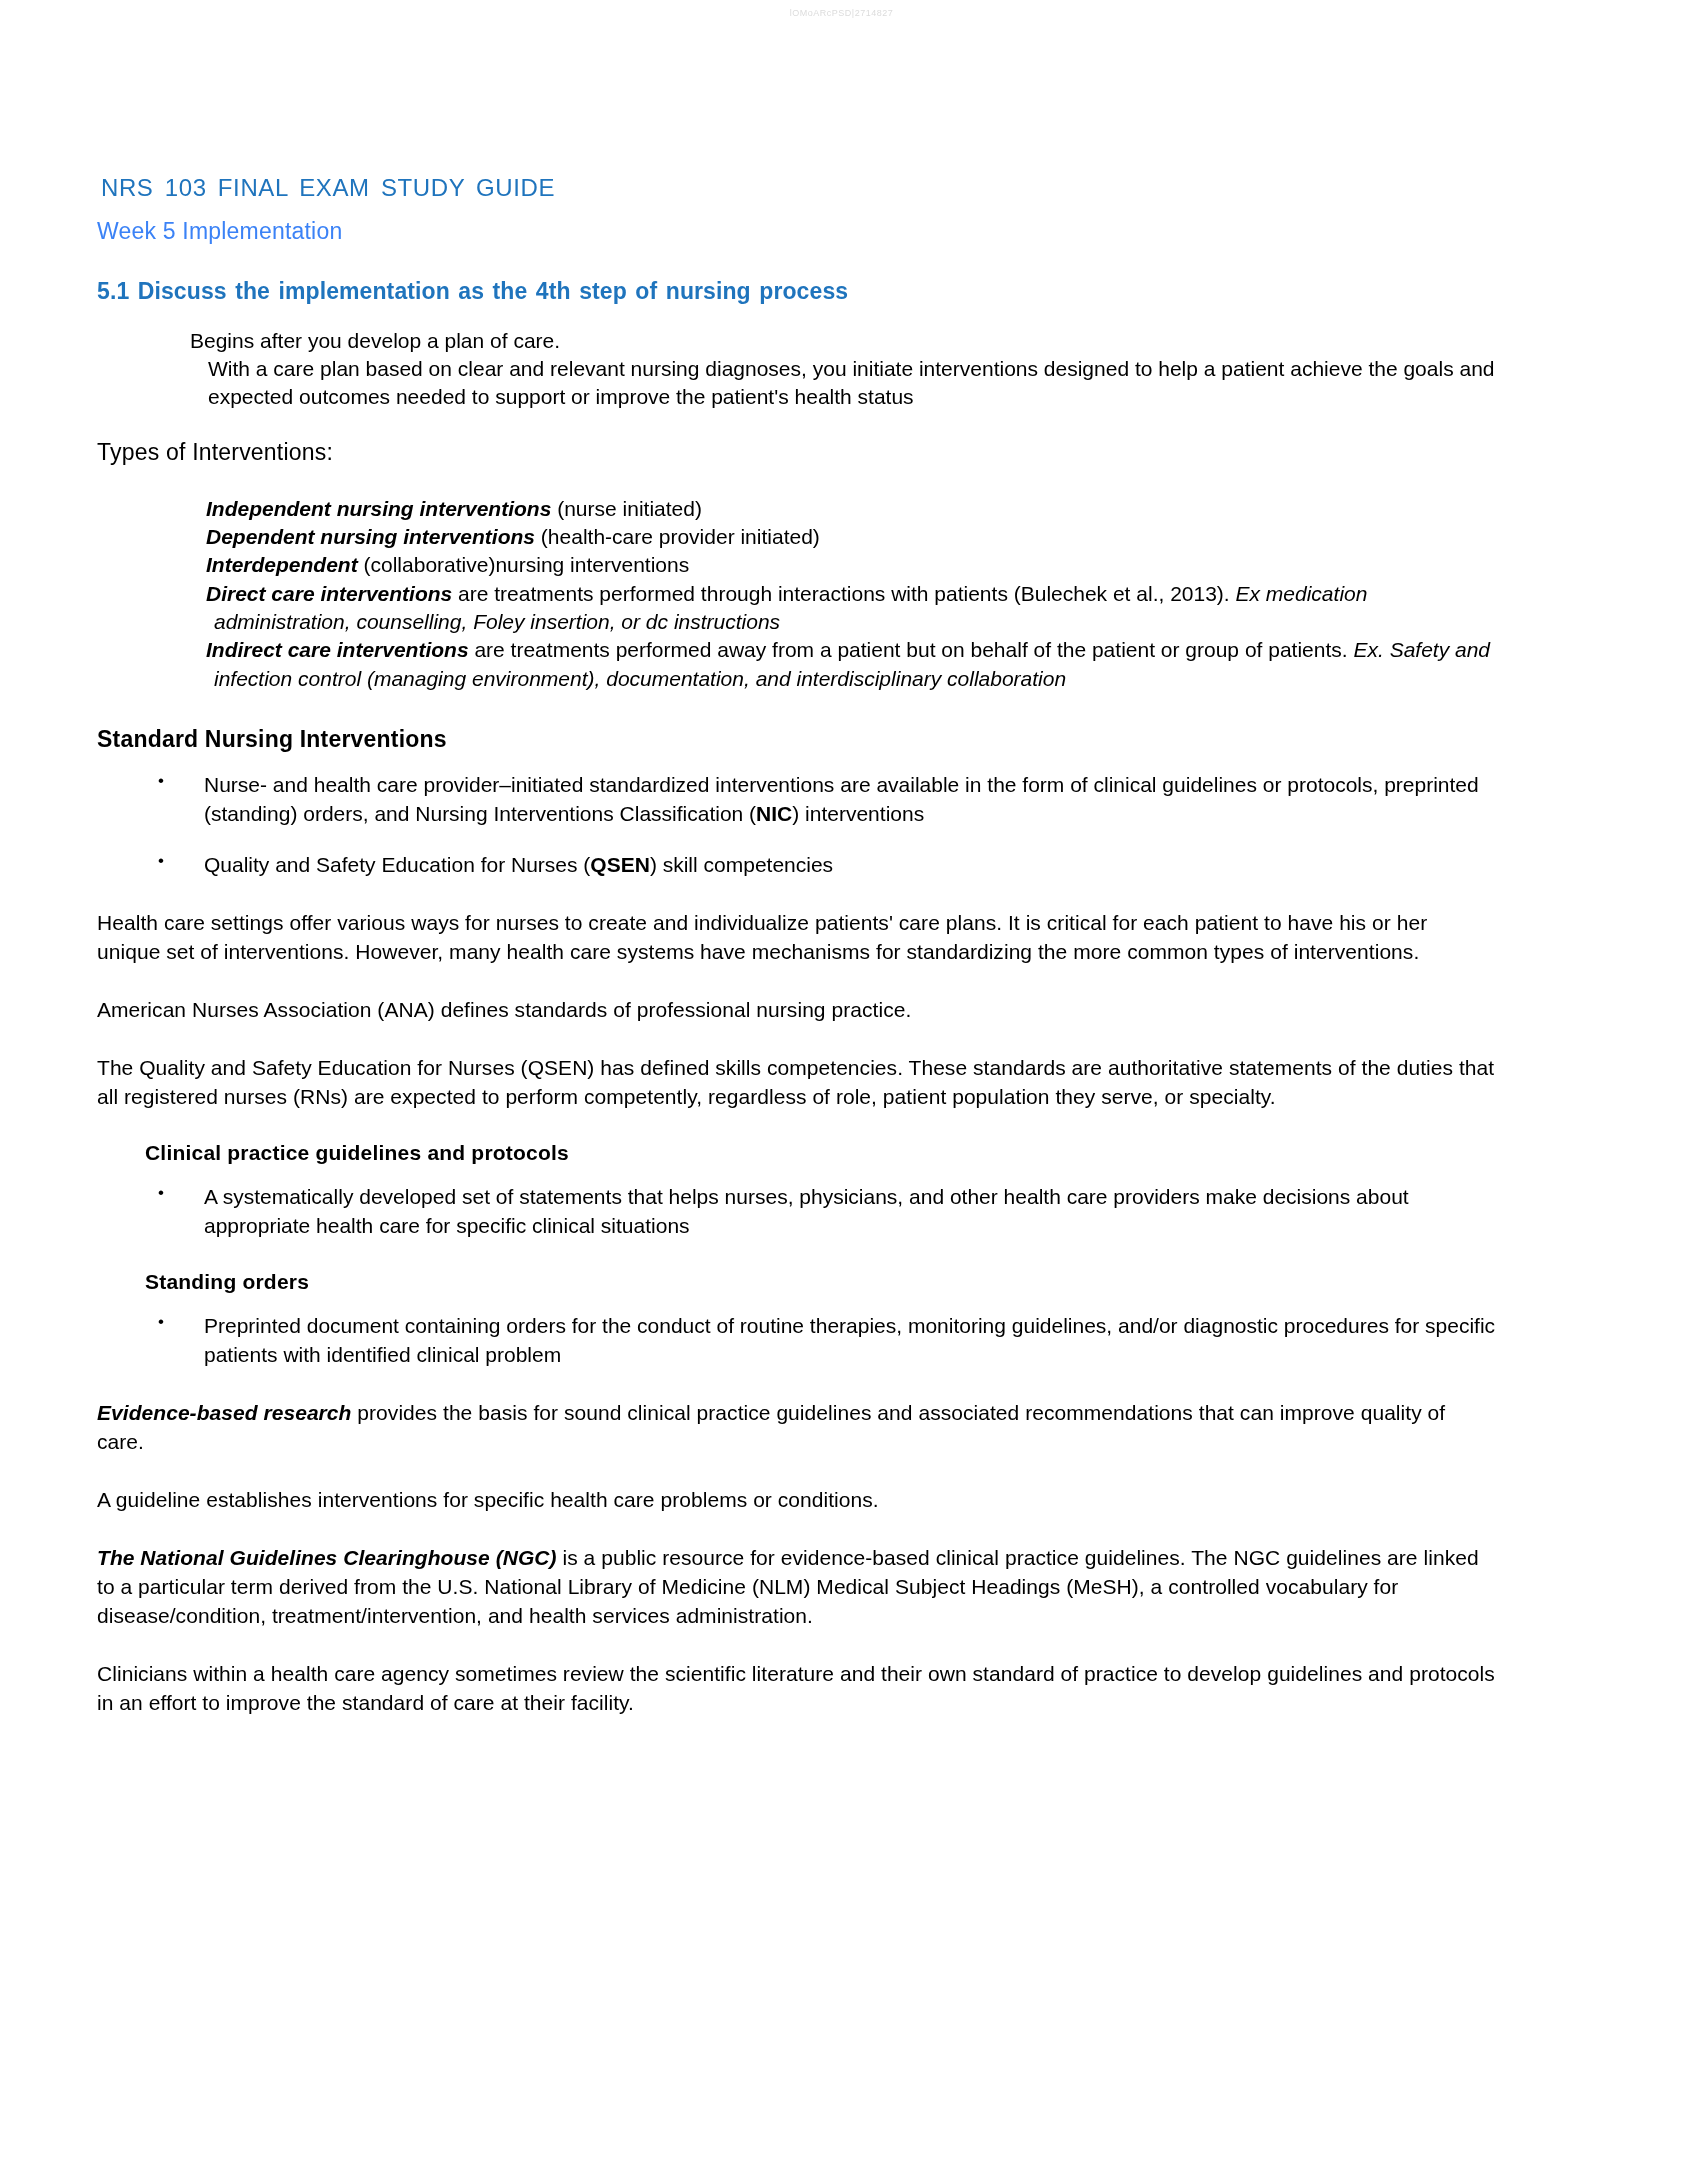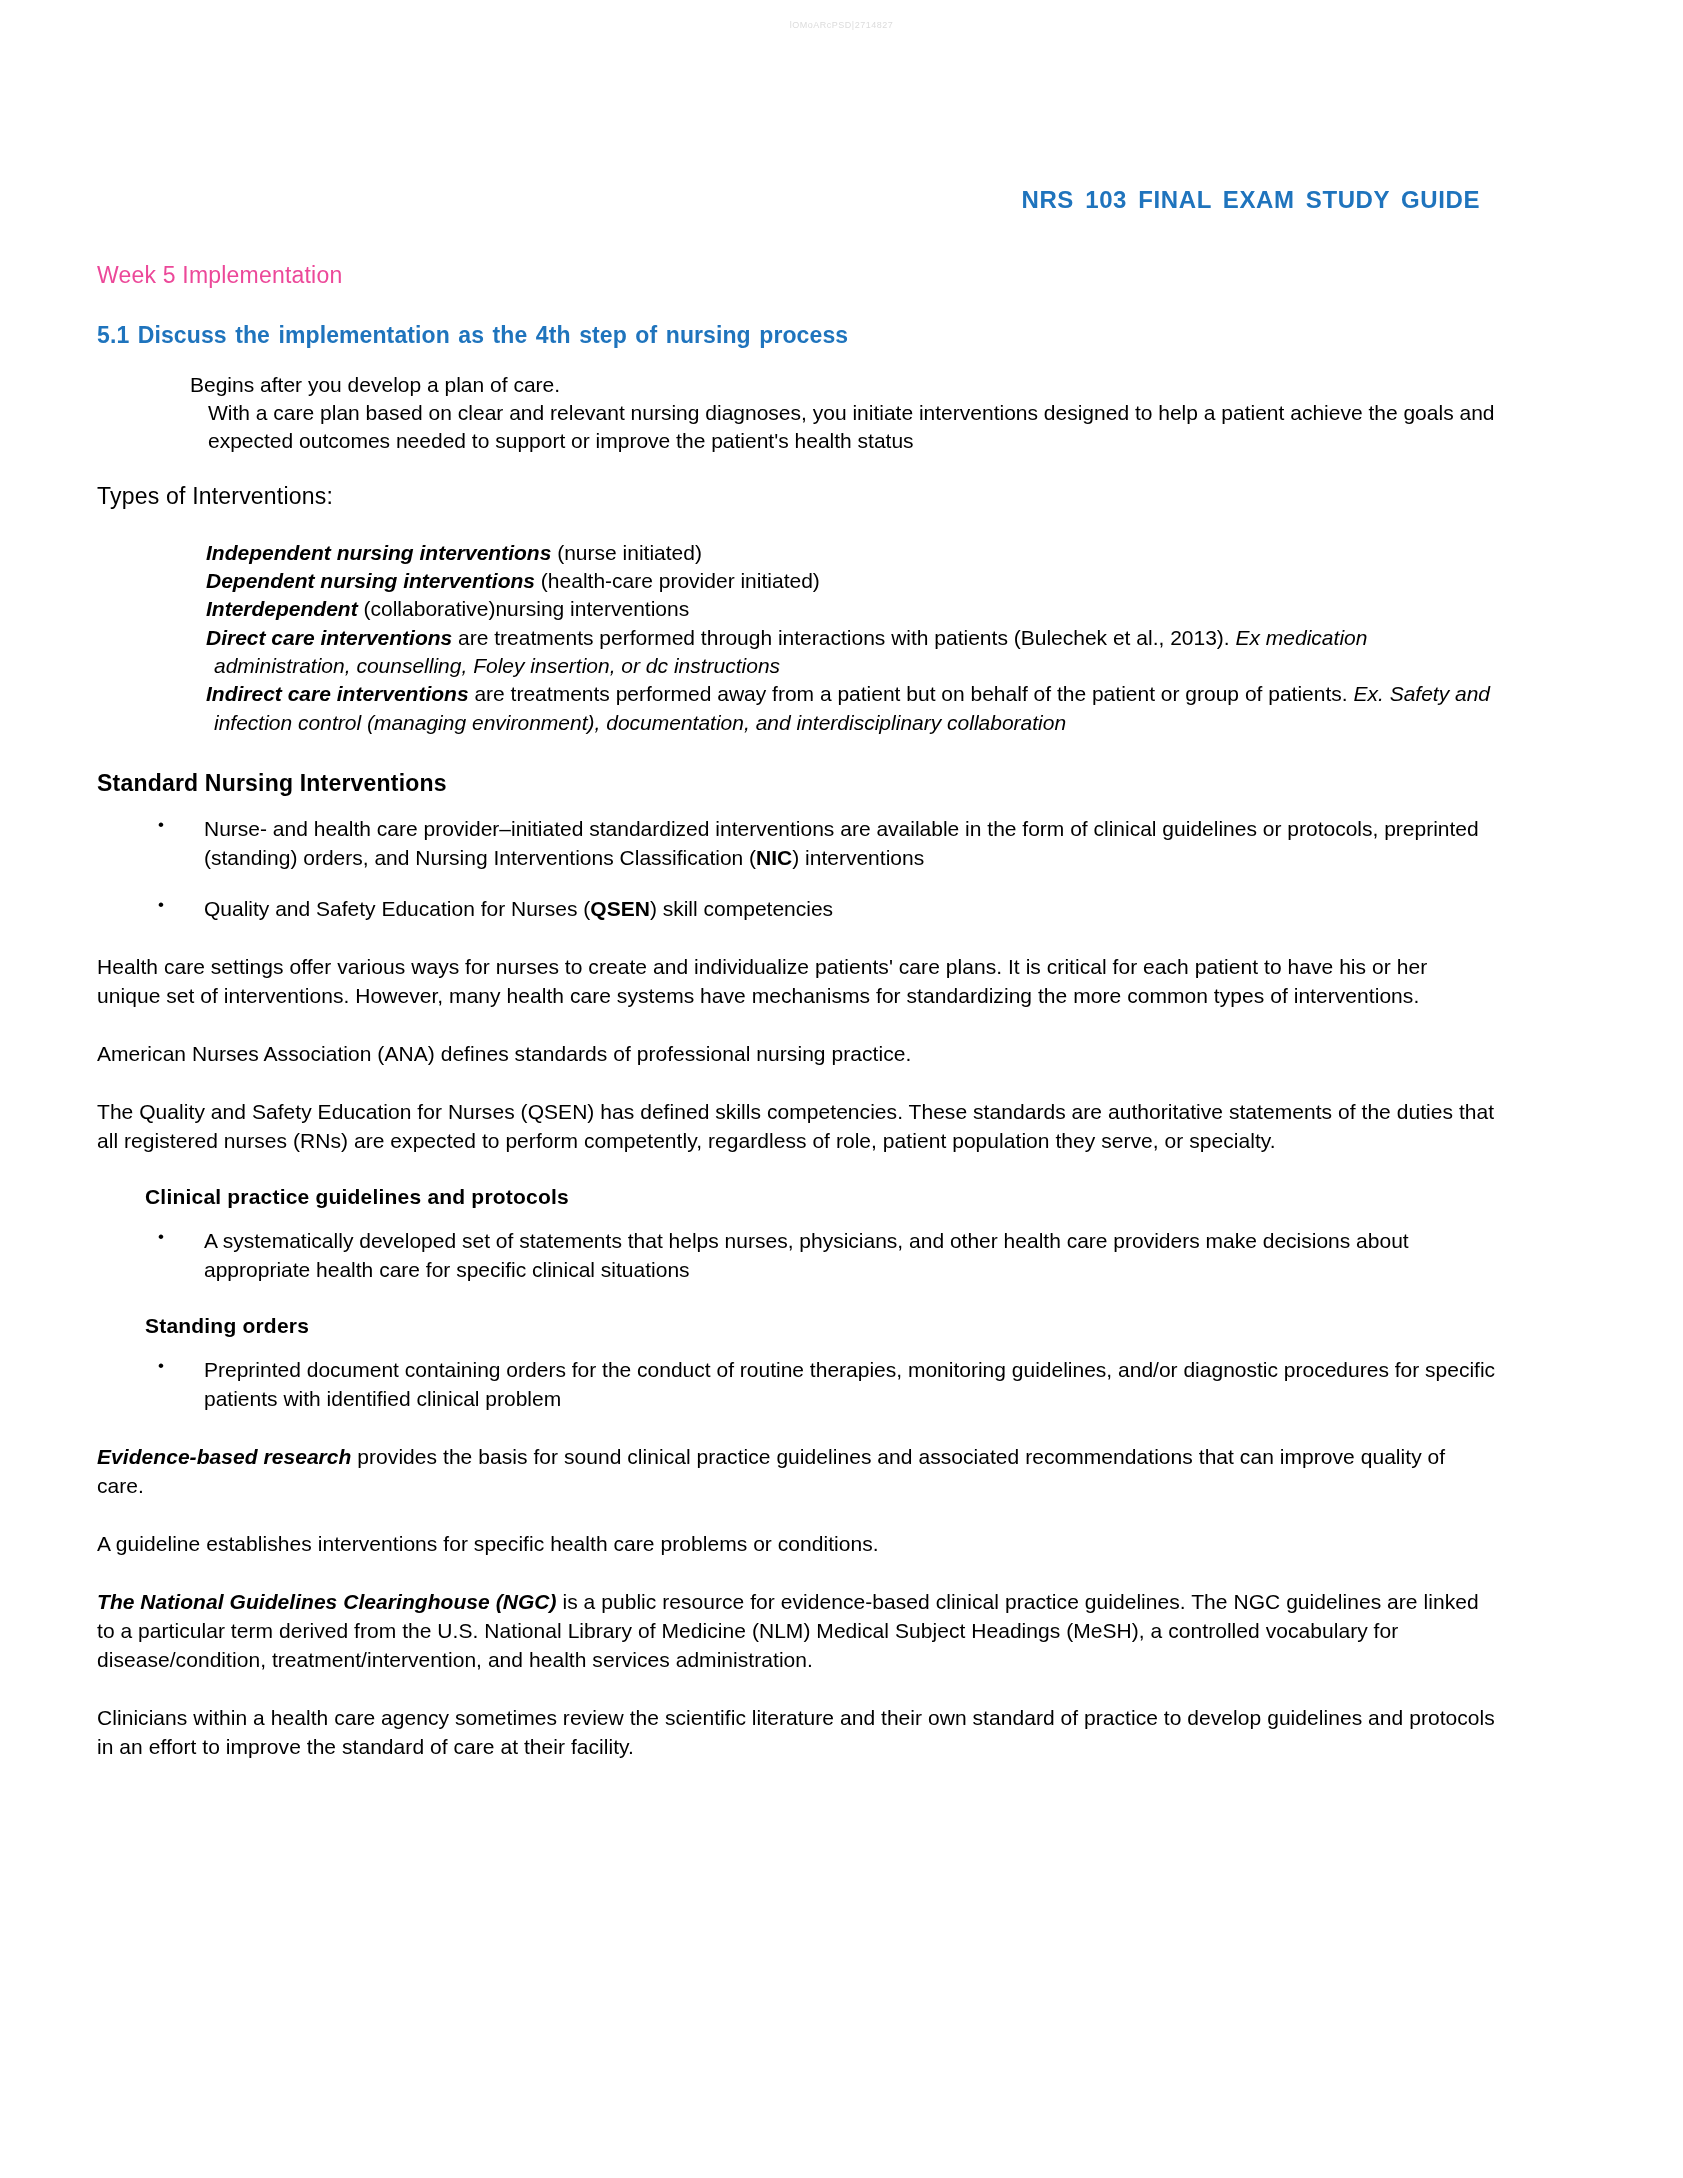--- a/index.html
+++ b/index.html
@@ -27,33 +27,33 @@
     top: 4px;
     left: 0;
     width: 1683px;
     text-align: center;
     font-size: 9px;
     color: #dcdcdc;
     letter-spacing: 0.5px;
     font-family: "Liberation Sans", sans-serif;
   }
   .doc-title {
-    text-align: right;
+    text-align: left;
     color: #1f74bd;
-    font-weight: bold;
+    font-weight: normal;
     font-size: 24px;
     letter-spacing: 0.6px;
-    margin: 16px;
+    margin: 4px;
     padding-top: 170px;
     word-spacing: 4px;
   }
   .week-line {
     font-size: 23px;
-    margin-top: 48px;
-    color: #ec4899;
+    margin-top: 16px;
+    color: #3b82f6;
     letter-spacing: 0.2px;
   }
   .h-blue {
     color: #1f74bd;
     font-weight: bold;
     font-size: 23px;
     margin-top: 33px;
     letter-spacing: 0.1px;
     word-spacing: 2px;
   }

